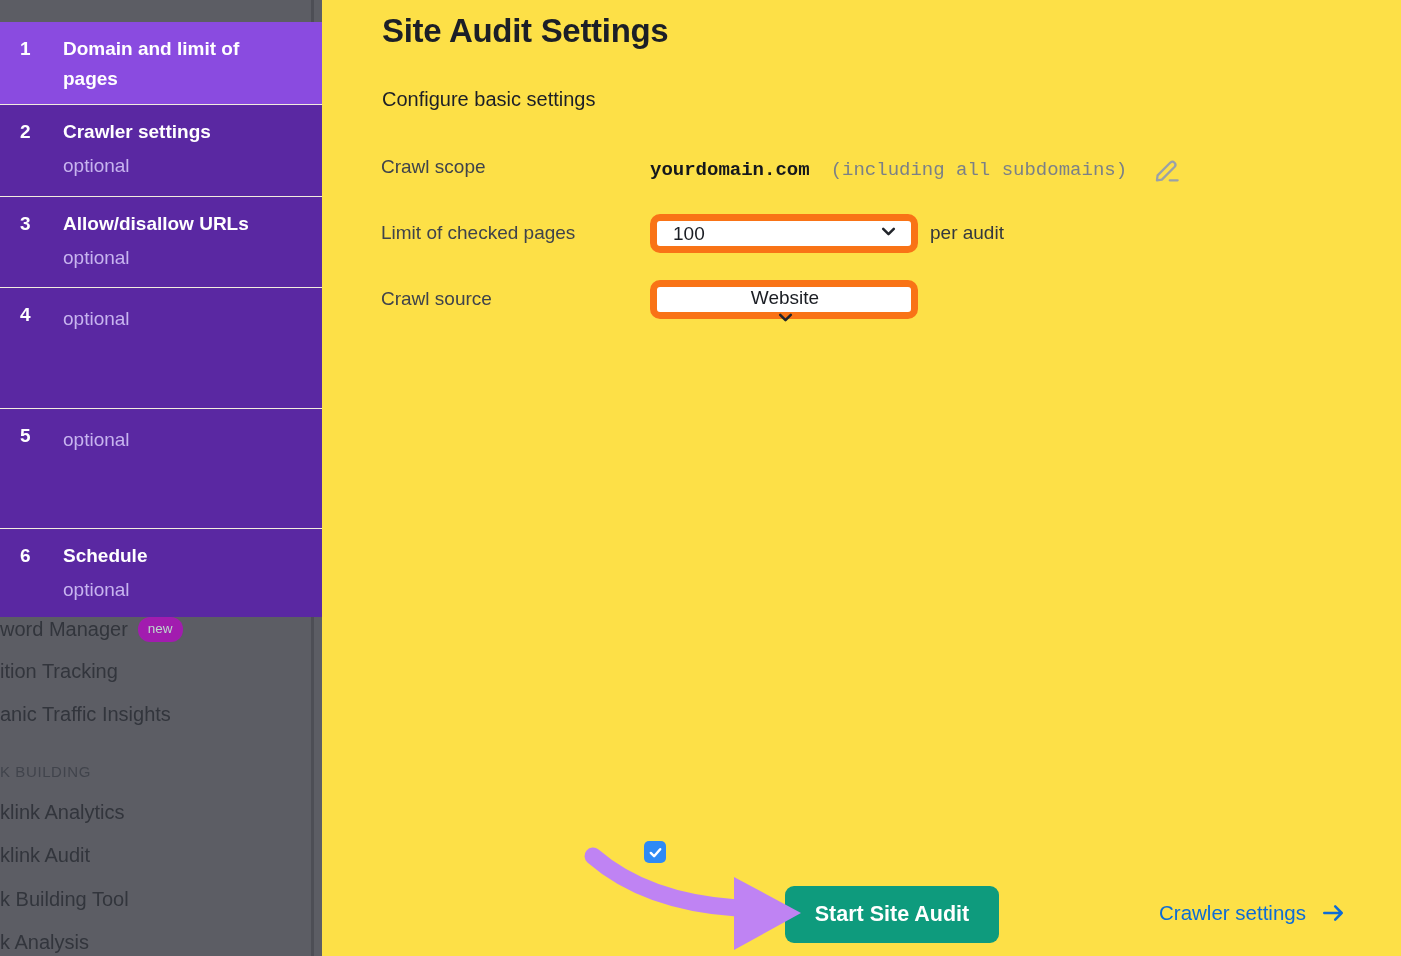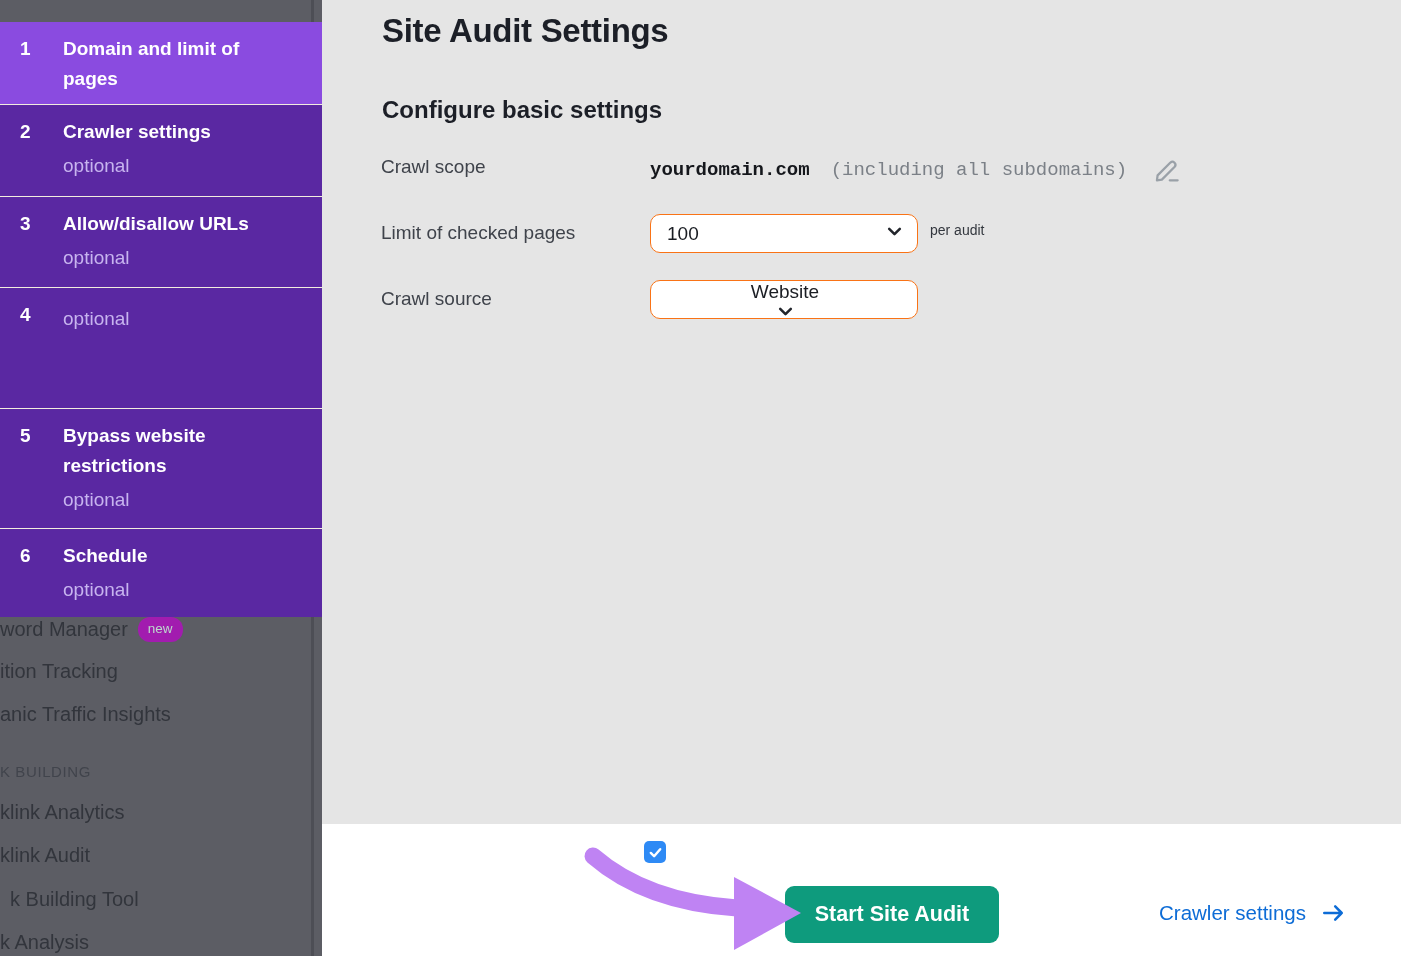--- a/index.html
+++ b/index.html
@@ -23,35 +23,35 @@
     padding:12px 24px 0 20px; color:#fff; }
   .step:last-child { border-bottom:none; }
   .step.active { background:#8a4be0; }
   .step-num { width:43px; flex:none; font-size:19px; font-weight:700; line-height:30px; }
   .step-title { font-size:19px; font-weight:700; line-height:30px; max-width:214px; white-space:pre-line; }
   .step-optional { font-size:19px; font-weight:400; color:#c7b4ef; line-height:26px; margin-top:6px; }
   .s1 { height:83.5px; } .s2 { height:92.5px; } .s3 { height:91.5px; }
   .s4 { height:121.5px; } .s5 { height:120.5px; } .s6 { height:88px; }
 
   
-  .main { position:absolute; left:322px; top:0; width:1079px; height:824px; background:#e5e5e5; z-index:3;padding-left:12px; }
+  .main { position:absolute; left:322px; top:0; width:1079px; height:956px; background:#fde047; z-index:3;padding-left:12px; }
   .page-title { position:absolute; left:60px; top:12px; font-size:33px; font-weight:700;
     letter-spacing:-0.3px; color:#1c1f27; }
-  .section-title { position:absolute; left:60px; top:88px; font-size:24px; font-weight:700; color:#1c1f27;margin-top:8px; }
+  .section-title { position:absolute; left:60px; top:88px; font-size:20px; font-weight:400; color:#1c1f27; }
   .field-label { position:absolute; left:59px; font-size:19px; color:#3f434b; }
   .scope-value { position:absolute; left:328px; top:156px; font-size:19px; display:flex; align-items:center; gap:21px;font-family:Liberation Mono, monospace; }
   .scope-domain { font-weight:700; color:#15171c; }
   .scope-note { color:#7b8087; }
   .pencil-icon { margin-left:6px; display:inline-flex; }
 
   .select-box { position:absolute; left:328px; width:268px; height:39px; background:#fff;
-    border:1px solid #f97316; border-radius:10px; display:flex; align-items:center;
+    border:7px solid #f97316; border-radius:10px; display:flex; align-items:center;
     padding:0 14px 0 16px; cursor:pointer; }
   .select-box .sel-value { font-size:19px; color:#1a1d23; flex:1; }
-  .suffix { position:absolute; left:608px; font-size:14px; color:#33373e; }
+  .suffix { position:absolute; left:608px; font-size:19px; color:#33373e; }
 
   .cb-row-box { position:absolute; left:322px; top:841px; width:22px; height:22px;
     background:#2e8af5; border-radius:5px; display:flex; align-items:center; justify-content:center; }
   .cb-label { position:absolute; left:358px; top:840px; font-size:19px; color:#26292f; }
 
   .start-btn { position:absolute; left:463px; top:886px; width:214px; height:57px;
     background:#0e9b7d; border:none; border-radius:9px; color:#fff; font-size:21.5px; font-weight:700;
     font-family:"Liberation Sans", sans-serif; cursor:pointer; }
   .crawler-link { position:absolute; left:837px; top:901px; display:flex; align-items:center; gap:15px;
     font-size:20.5px; color:#0d6cd6; cursor:pointer; text-decoration:none; }
@@ -79,21 +79,21 @@
     </div>
 
     <div class="dim-section" style="top:763px;">K BUILDING</div>
 
     <div class="dim-item" style="top:801px;">
       <span>klink Analytics</span>
     </div>
     <div class="dim-item" style="top:844px;">
       <span>klink Audit</span>
     </div>
-    <div class="dim-item" style="top:888px;padding-left:10px;">
+    <div class="dim-item" style="top:888px;">
       <span>k Building Tool</span>
     </div>
     <div class="dim-item" style="top:931px;">
       <span>k Analysis</span>
     </div>
   </div>
 
   <nav class="wizard">
     <div class="step active s1">
       <div class="step-num">1</div>
@@ -118,22 +118,20 @@
     </div>
     <div class="step s4">
       <div class="step-num">4</div>
       <div>
         <div class="step-optional">optional</div>
       </div>
     </div>
     <div class="step s5">
       <div class="step-num">5</div>
       <div>
-        <div class="step-title">Bypass website
-restrictions</div>
         <div class="step-optional">optional</div>
       </div>
     </div>
     <div class="step s6">
       <div class="step-num">6</div>
       <div>
         <div class="step-title">Schedule</div>
         <div class="step-optional">optional</div>
       </div>
     </div>

